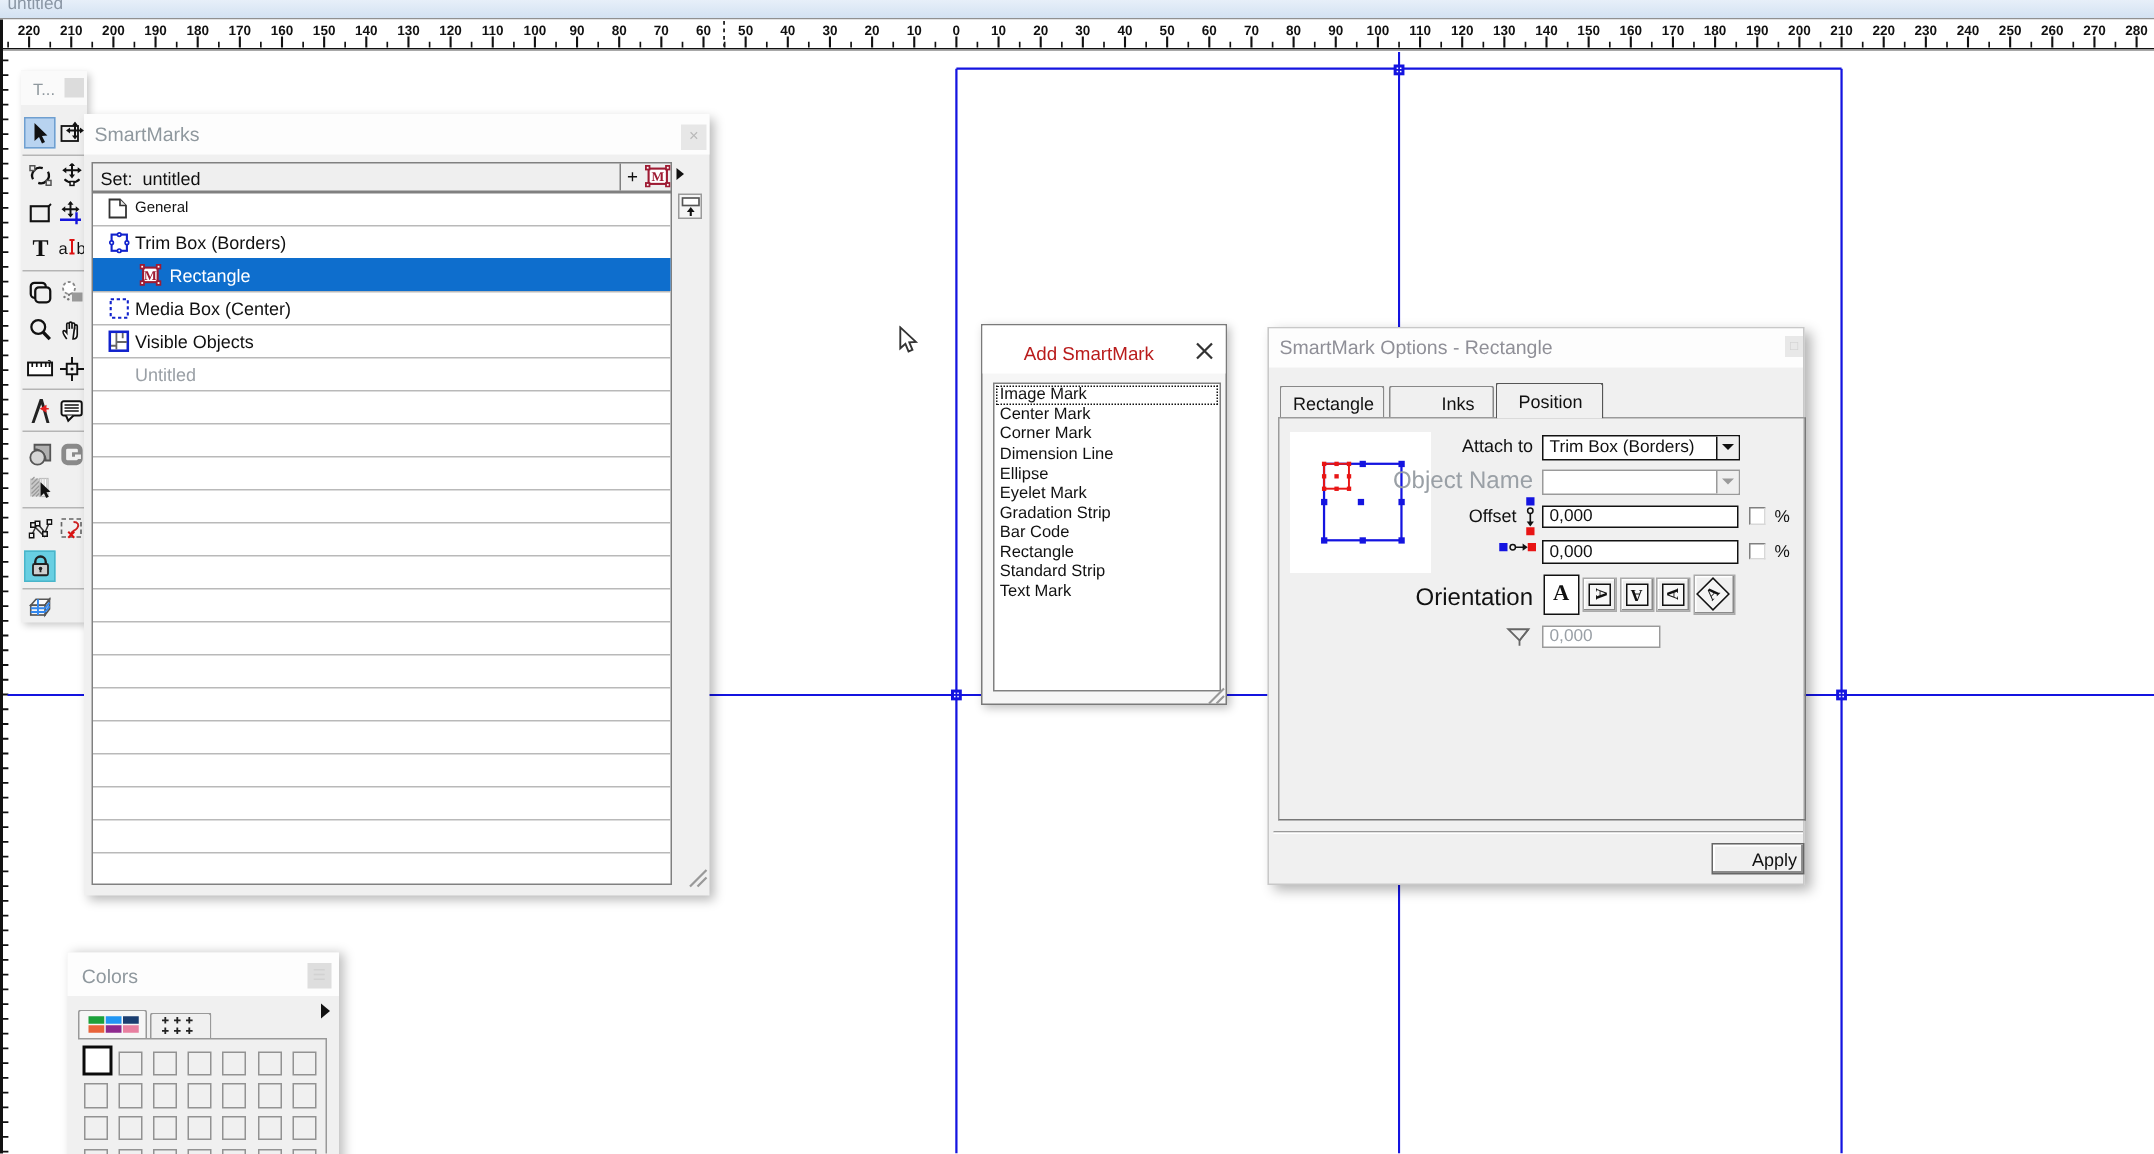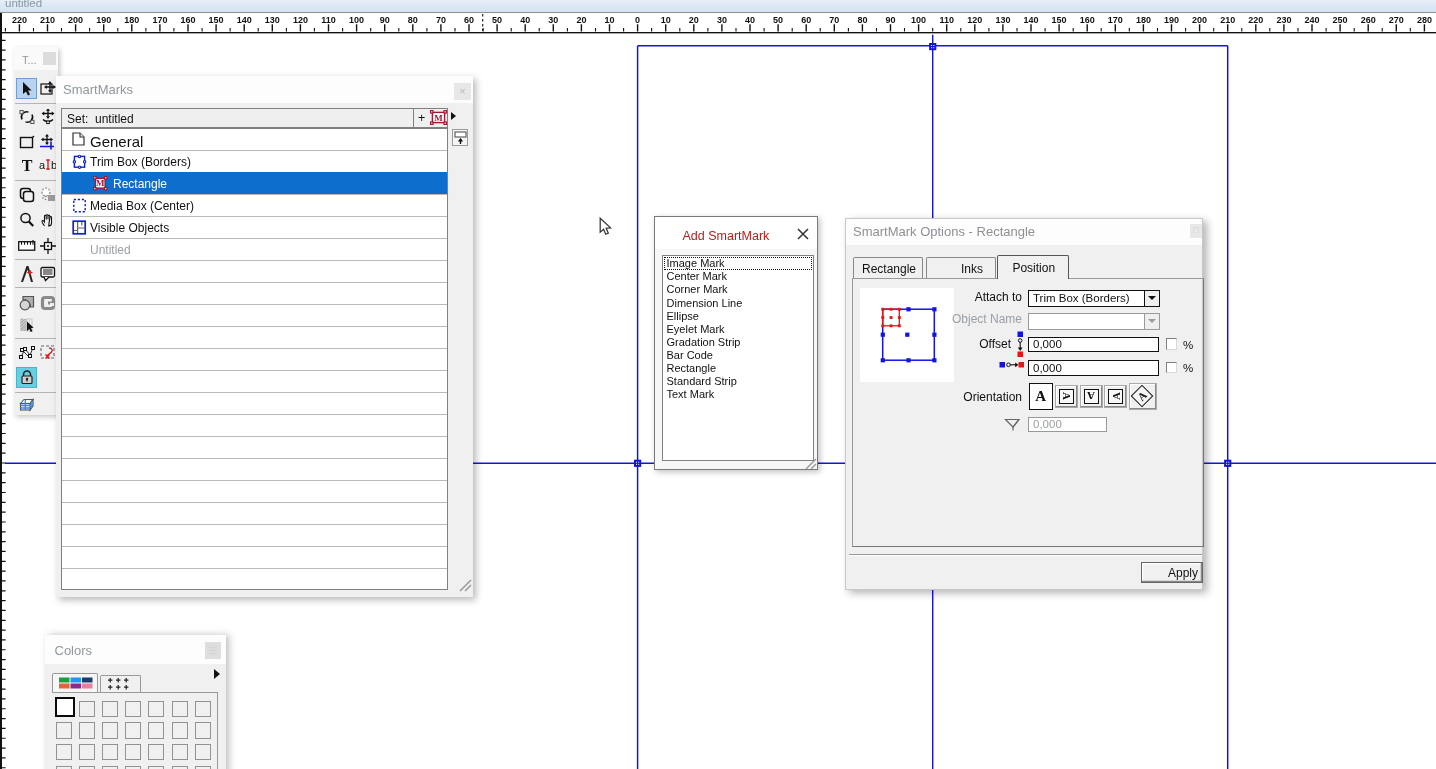--- a/index.html
+++ b/index.html
@@ -335,21 +335,21 @@
     <div class="abs" style="left:6px;top:382.4px;width:385px;height:1px;background:#b9b9b9"></div>
     <div class="abs" style="left:6px;top:404.4px;width:385px;height:1px;background:#b9b9b9"></div>
     <div class="abs" style="left:6px;top:426.4px;width:385px;height:1px;background:#b9b9b9"></div>
     <div class="abs" style="left:6px;top:448.4px;width:385px;height:1px;background:#b9b9b9"></div>
     <div class="abs" style="left:6px;top:470.4px;width:385px;height:1px;background:#b9b9b9"></div>
     <div class="abs" style="left:6px;top:492.4px;width:385px;height:1px;background:#b9b9b9"></div>
     <div class="abs" style="left:16px;top:56.7px"><svg width="13" height="14" viewBox="0 0 13 14" style="">
         <path d="M1 1h7l4 4v8H1z" fill="#fff" stroke="#333" stroke-width="1.2"></path>
         <path d="M8 1v4h4" fill="#e8e8e8" stroke="#333" stroke-width="1.1"></path>
       </svg></div>
-    <div class="txt" style="left:34px;top:57.4px;font-size:15px;color:#111">General</div>
+    <div class="txt" style="left:34px;top:57.4px;font-size:10px;color:#111">General</div>
     <div class="abs" style="left:16px;top:78.7px"><svg width="15" height="15" viewBox="0 0 15 15" style="">
         <rect x="2.4" y="2.4" width="10.2" height="10.8" fill="none" stroke="#1122cc" stroke-width="1.4"></rect>
         <g fill="#fff" stroke="#1122cc" stroke-width="1.1">
           <circle cx="7.5" cy="2.4" r="1.2"></circle>
           <circle cx="2.4" cy="7.8" r="1.2"></circle>
           <circle cx="12.6" cy="7.8" r="1.2"></circle>
           <circle cx="7.5" cy="13.2" r="1.2"></circle>
         </g>
       </svg></div>
     <div class="txt" style="left:34px;top:79.4px;font-size:12px;color:#111">Trim Box (Borders)</div>
@@ -441,23 +441,23 @@
           <rect x="21.3" y="36.4" width="2.9" height="2.9"></rect>
           <rect x="37.9" y="36.4" width="2.9" height="2.9"></rect>
           <rect x="29.6" y="19.8" width="2.9" height="2.9"></rect>
           <rect x="21.3" y="28.1" width="2.9" height="2.9"></rect>
           <rect x="37.9" y="28.1" width="2.9" height="2.9"></rect>
           <rect x="29.6" y="36.4" width="2.9" height="2.9"></rect>
           <rect x="29.6" y="28.1" width="2.9" height="2.9"></rect>
         </g>
       </svg></div>
     <div class="txt" style="left:0;top:70.5px;width:176px;text-align:right;font-size:12px;color:#111">Attach to</div>
-    <div class="txt" style="left:0;top:92.5px;width:176px;text-align:right;font-size:12px;color:#9aa0a6">Object Name</div>
+    <div class="txt" style="left:0;top:92.5px;width:176px;text-align:right;font-size:16px;color:#9aa0a6">Object Name</div>
     <div class="txt" style="left:0;top:117.5px;width:165px;text-align:right;font-size:12px;color:#111">Offset</div>
-    <div class="txt" style="left:0;top:171px;width:176px;text-align:right;font-size:12px;color:#111">Orientation</div>
+    <div class="txt" style="left:0;top:171px;width:176px;text-align:right;font-size:16px;color:#111">Orientation</div>
     <div class="abs" style="left:182px;top:70.5px;width:131.5px;height:17.5px;background:#fff;border:1.6px solid #111">
       <div class="txt" style="left:4px;top:1.5px;font-size:11.5px">Trim Box (Borders)</div>
       <div class="abs" style="right:0;top:0;width:14.5px;height:100%;background:#efefef;border-left:1.6px solid #111;display:flex;align-items:center;justify-content:center">
         <div style="width:0;height:0;border-top:4.5px solid #111;border-left:4px solid transparent;border-right:4px solid transparent"></div>
       </div>
     </div>
     <div class="abs" style="left:182px;top:93.5px;width:131.5px;height:17.5px;background:#fff;border:1.6px solid #9a9a9a">
       <div class="abs" style="right:0;top:0;width:14.5px;height:100%;background:#efefef;border-left:1.6px solid #9a9a9a;display:flex;align-items:center;justify-content:center">
         <div style="width:0;height:0;border-top:4.5px solid #9a9a9a;border-left:4px solid transparent;border-right:4px solid transparent"></div>
       </div>

